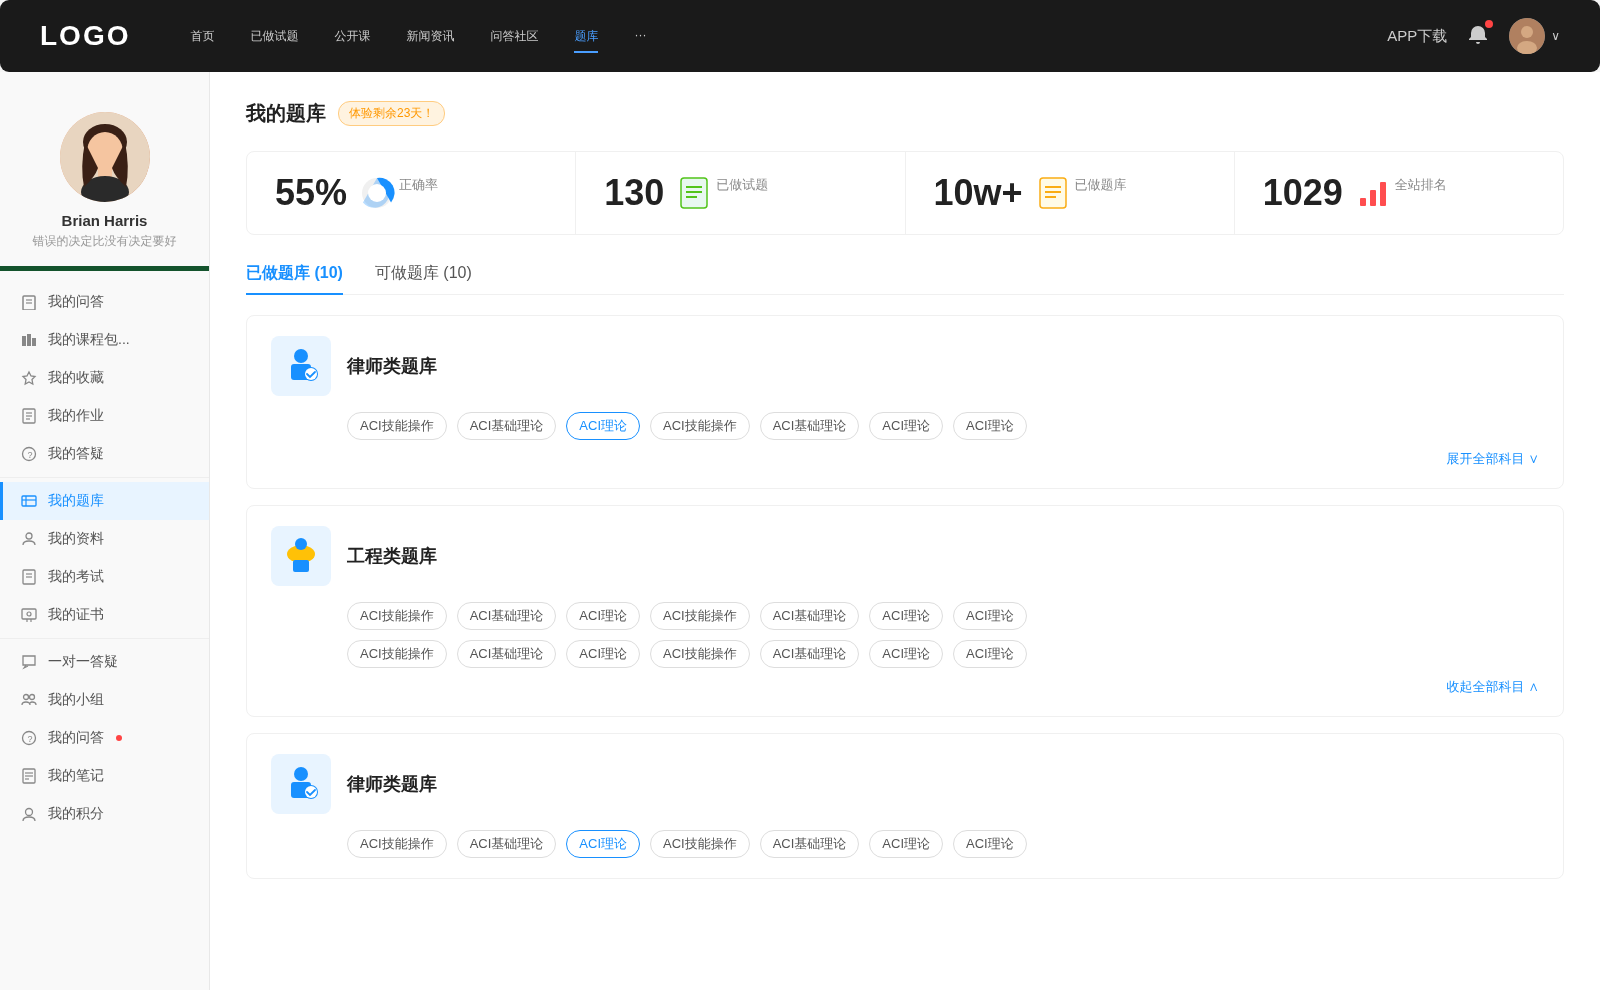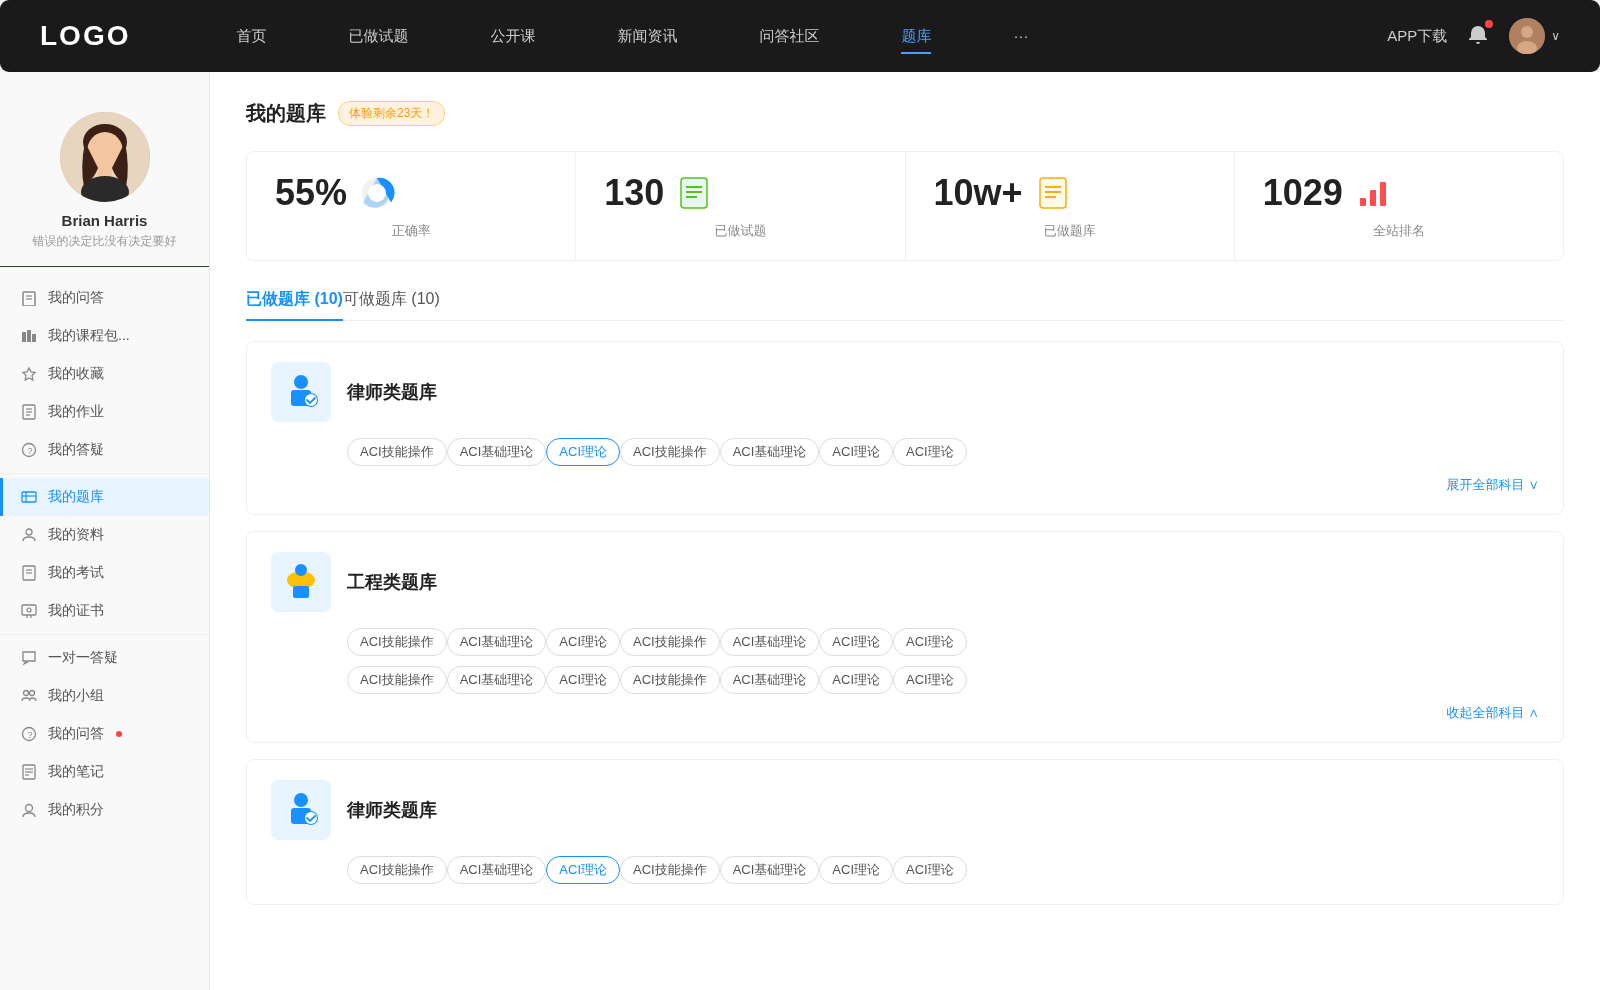--- a/index.html
+++ b/index.html
@@ -22,25 +22,24 @@
       letter-spacing: 2px;
       margin-right: 20px;
     }
     .header-nav {
       display: flex;
       gap: 36px;
       flex: 1;
     }
     .nav-item {
       color: #ccc;
-      font-size: 15px;
+      font-size: 12px;
       cursor: pointer;
       padding: 4px 0;
       position: relative;
-      margin-left: 46px;
     }
     .nav-item.active {
       color: #4a9eff;
     }
     .nav-item.active::after {
       content: '';
       position: absolute;
       bottom: -4px;
       left: 0;
       right: 0;
@@ -99,21 +98,21 @@
       border-right: 1px solid #e8e8e8;
       padding: 20px 0;
       flex-shrink: 0;
       overflow-y: auto;
     }
     .profile-section {
       display: flex;
       flex-direction: column;
       align-items: center;
       padding: 20px 20px 16px;
-      border-bottom: 1px solid #14532d;
+      border-bottom: 5px solid #14532d;
       margin-bottom: 8px;
     }
     .profile-avatar {
       width: 90px;
       height: 90px;
       border-radius: 50%;
       background: linear-gradient(135deg, #f0c0a0, #d4956c);
       margin-bottom: 10px;
       overflow: hidden;
       display: flex;
@@ -216,23 +215,22 @@
       margin-bottom: 28px;
       border: 1px solid #f0f0f0;
       border-radius: 8px;
       overflow: hidden;
     }
     .stat-item {
       flex: 1;
       padding: 20px 28px;
       border-right: 1px solid #f0f0f0;
       display: flex;
-      flex-direction: column;
+      flex-direction: row;
       gap: 4px;
-      text-align: center;
     }
     .stat-item:last-child { border-right: none; }
     .stat-value-row {
       display: flex;
       align-items: center;
       gap: 12px;
     }
     .stat-value {
       font-size: 36px;
       font-weight: 700;
@@ -252,20 +250,21 @@
     }
     
     .pie-chart {
       width: 36px;
       height: 36px;
     }
 
     
     .tabs-row {
       display: flex;
+      gap: 32px;
       margin-bottom: 20px;
       border-bottom: 1px solid #f0f0f0;
     }
     .tab-item {
       font-size: 16px;
       color: #555;
       padding-bottom: 10px;
       cursor: pointer;
       position: relative;
     }
@@ -307,20 +306,21 @@
       flex-shrink: 0;
     }
     .bank-title {
       font-size: 18px;
       font-weight: 600;
       color: #222;
     }
     .bank-tags {
       display: flex;
       flex-wrap: wrap;
+      gap: 10px;
       padding-left: 76px;
     }
     .tag {
       font-size: 13px;
       color: #555;
       padding: 4px 12px;
       border: 1px solid #ddd;
       border-radius: 14px;
       cursor: pointer;
       background: white;

